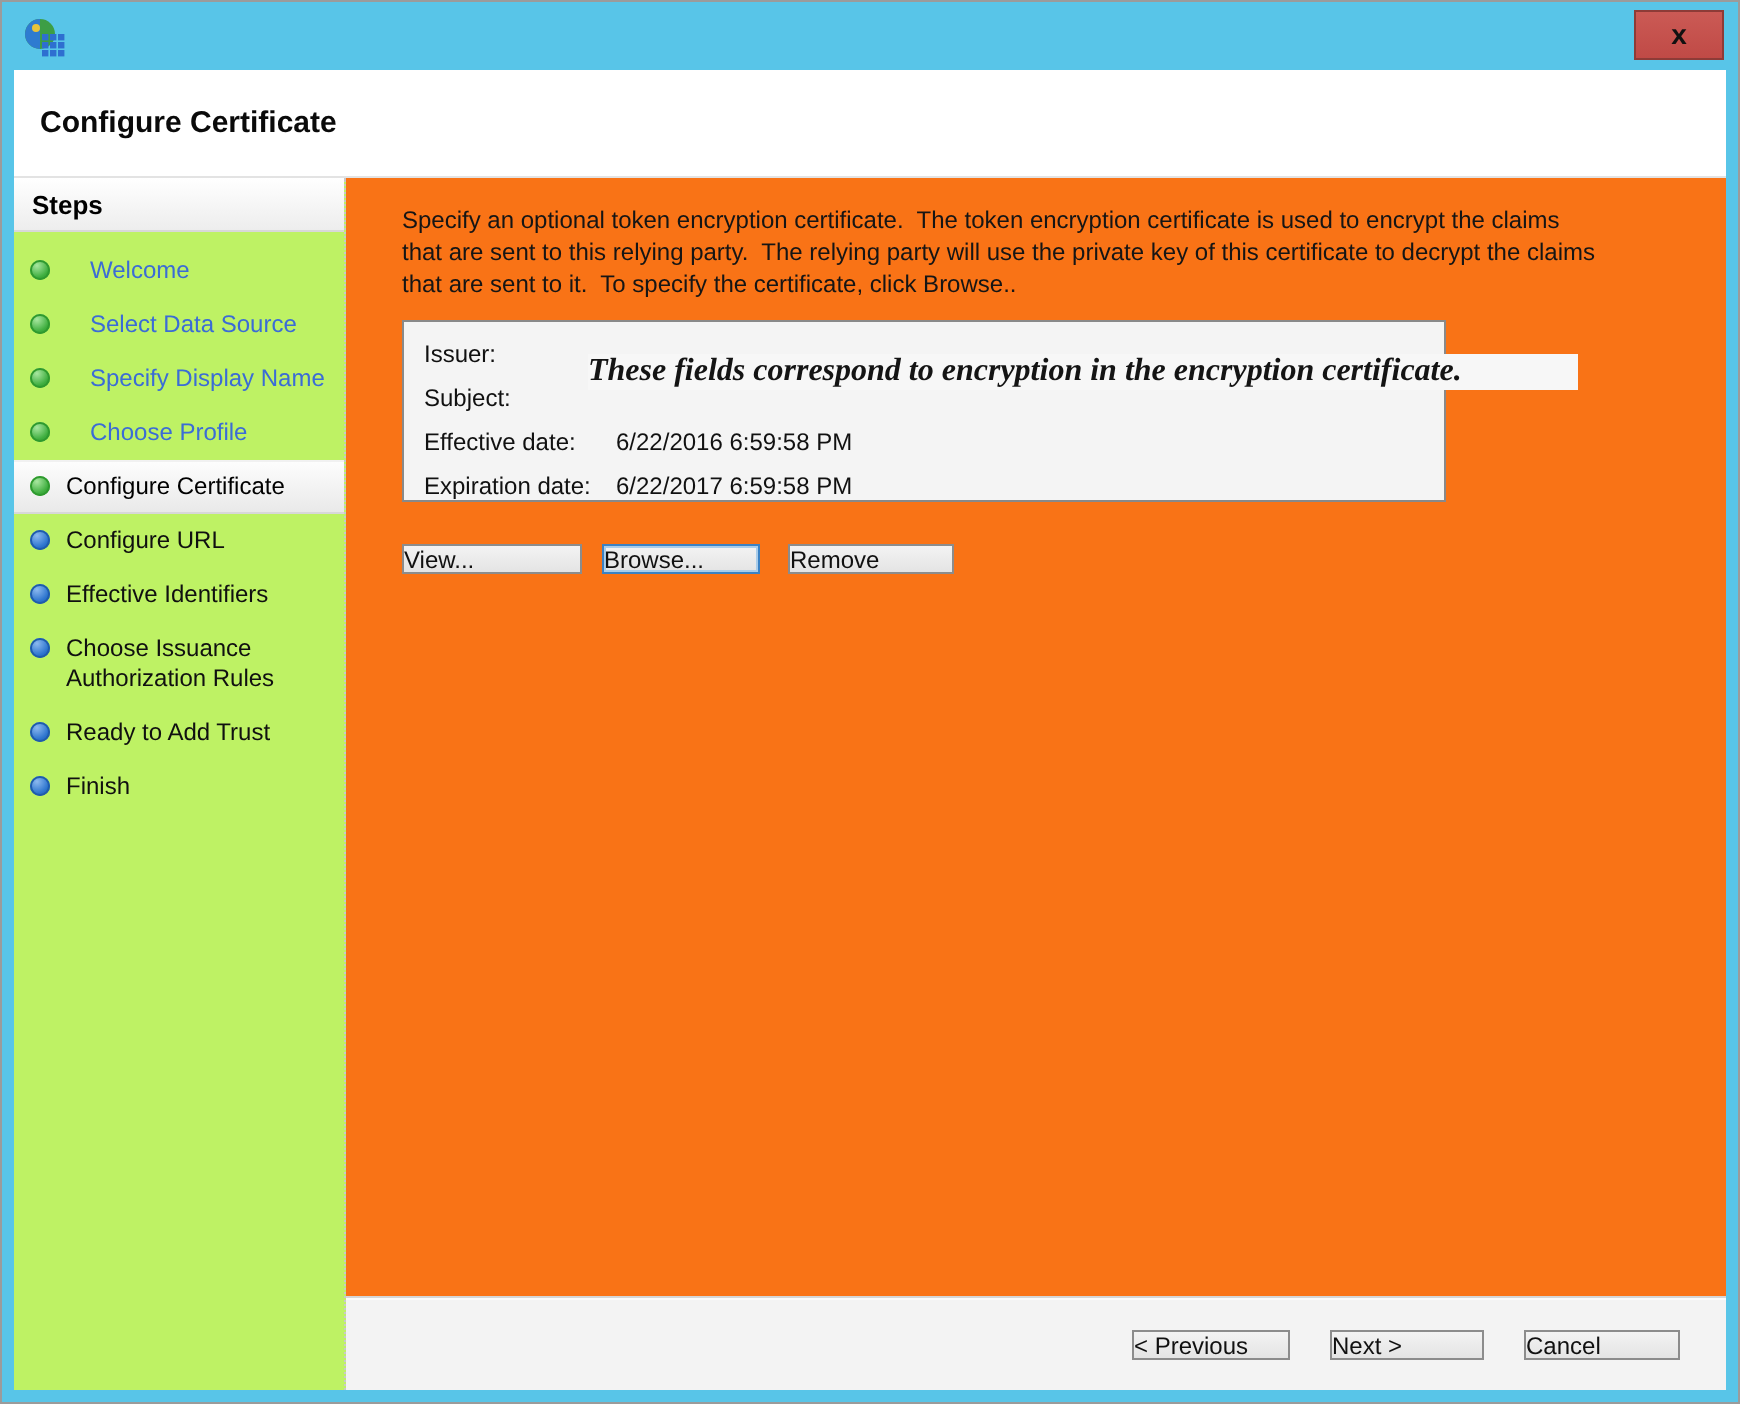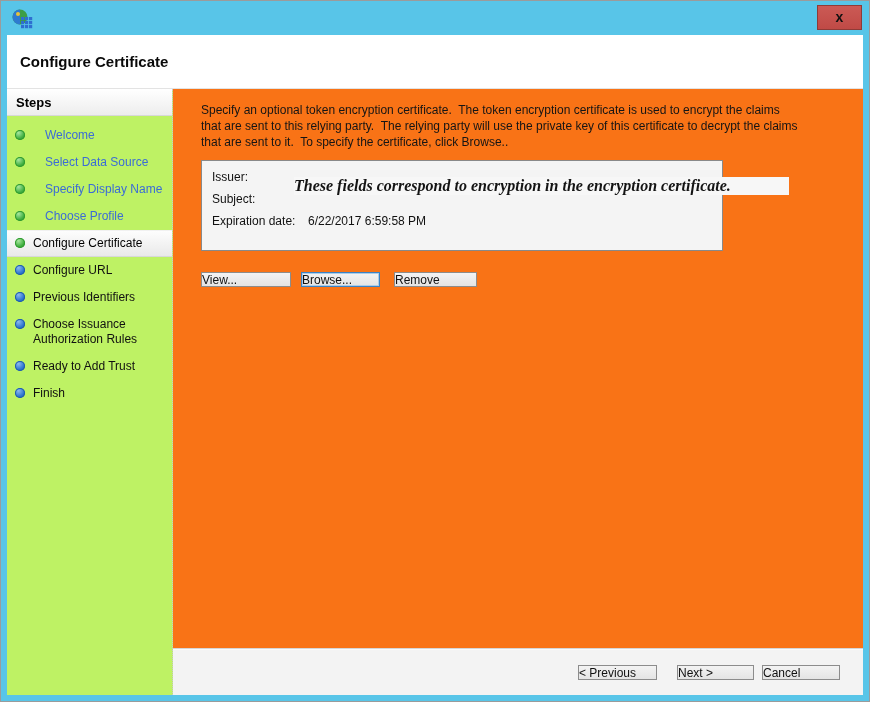--- a/index.html
+++ b/index.html
@@ -94,21 +94,21 @@
 
   
   .footer {
     flex: 0 0 auto; height: 47px; background: #f3f3f3;
     border-top: 1px solid #d6d6d6; box-shadow: inset 0 1px 0 #fbfbfb;
     display: flex; align-items: center; justify-content: flex-end;
     padding-right: 23px;
   }
   .btn-previous { width: 79px; }
   .btn-next     { width: 77px; margin-left: 20px; }
-  .btn-cancel   { width: 78px; margin-left: 8px; }
+  .btn-cancel   { width: 78px; margin-left: 20px; }
 </style>
 </head>
 <body>
 
 <div class="window">
 
   <div class="titlebar">
     <span class="app-icon">
       <svg width="22" height="22" viewBox="0 0 22 22">
         <circle cx="9" cy="9" r="7.5" fill="#3d9e45"></circle>
@@ -160,21 +160,21 @@
             <div class="step-item current">
               <span class="step-dot dot-green"></span>
               <span class="step-label">Configure Certificate</span>
             </div>
             <div class="step-item upcoming">
               <span class="step-dot dot-blue"></span>
               <span class="step-label">Configure URL</span>
             </div>
             <div class="step-item upcoming">
               <span class="step-dot dot-blue"></span>
-              <span class="step-label">Previous Identifiers</span>
+              <span class="step-label">Effective Identifiers</span>
             </div>
             <div class="step-item upcoming">
               <span class="step-dot dot-blue"></span>
               <span class="step-label">Choose Issuance Authorization Rules</span>
             </div>
             <div class="step-item upcoming">
               <span class="step-dot dot-blue"></span>
               <span class="step-label">Ready to Add Trust</span>
             </div>
             <div class="step-item upcoming">
@@ -191,20 +191,24 @@
 
           <div class="cert-box">
             <div id="cert-fields">
                 <div class="cert-row">
                   <span class="cert-label">Issuer:</span>
                   <span class="cert-value"></span>
                 </div>
                 <div class="cert-row">
                   <span class="cert-label">Subject:</span>
                   <span class="cert-value"></span>
+                </div>
+                <div class="cert-row">
+                  <span class="cert-label">Effective date:</span>
+                  <span class="cert-value">6/22/2016 6:59:58 PM</span>
                 </div>
                 <div class="cert-row">
                   <span class="cert-label">Expiration date:</span>
                   <span class="cert-value">6/22/2017 6:59:58 PM</span>
                 </div>
               </div>
             <div class="cert-annotation">These fields correspond to encryption in the encryption certificate.</div>
           </div>
 
           <div class="cert-buttons">

